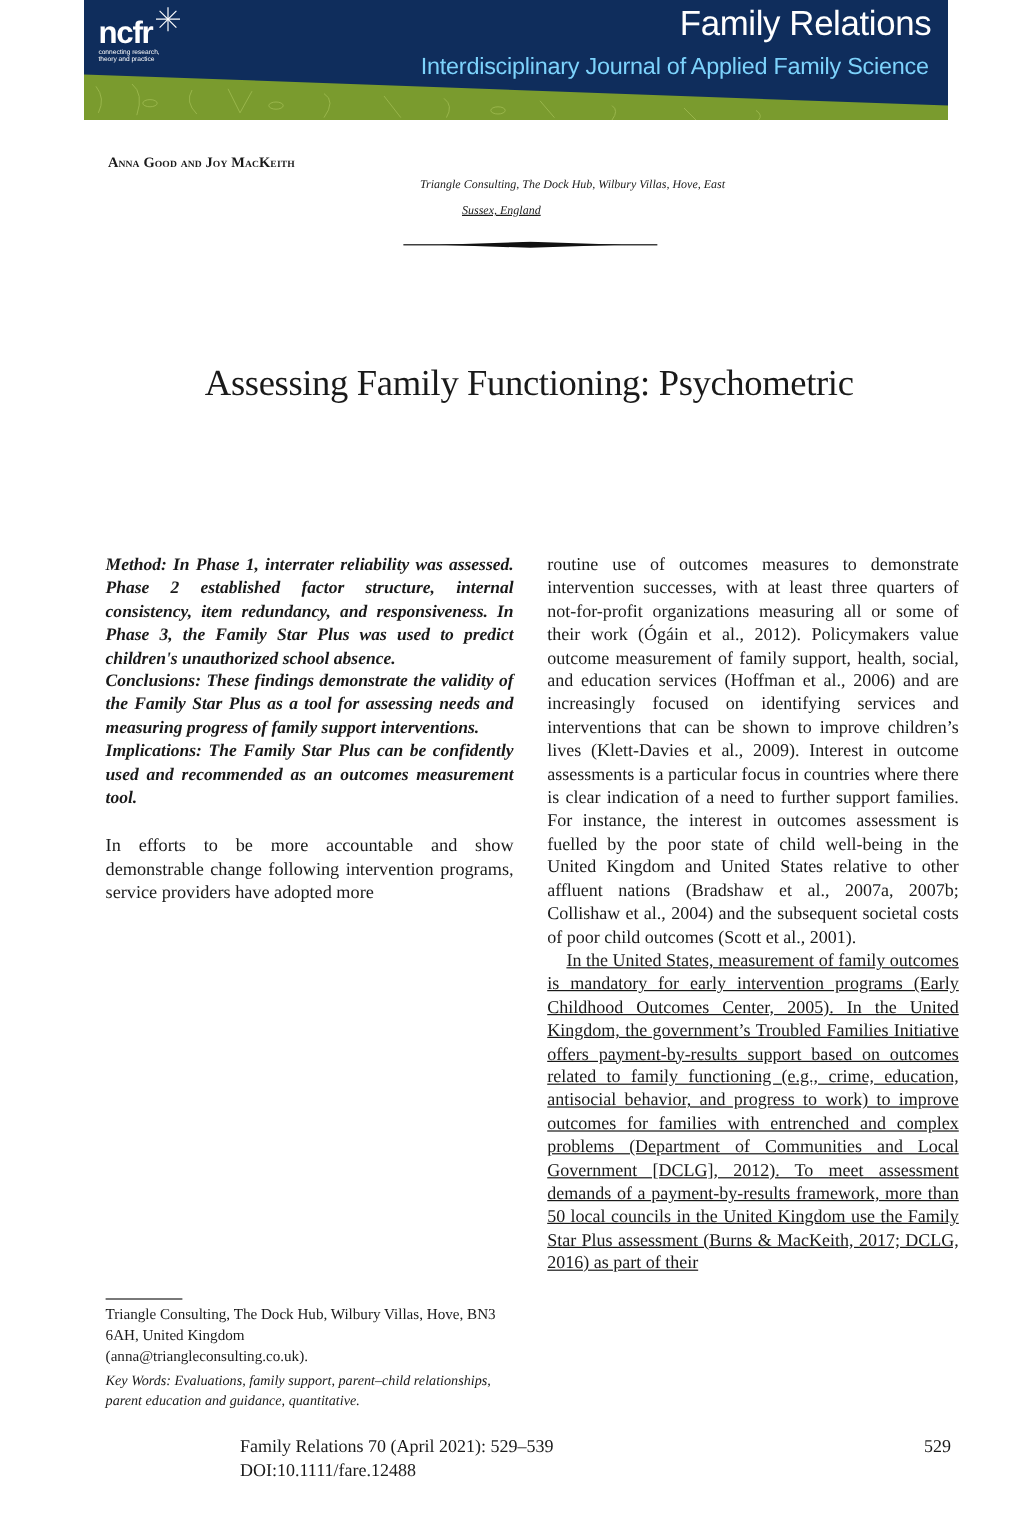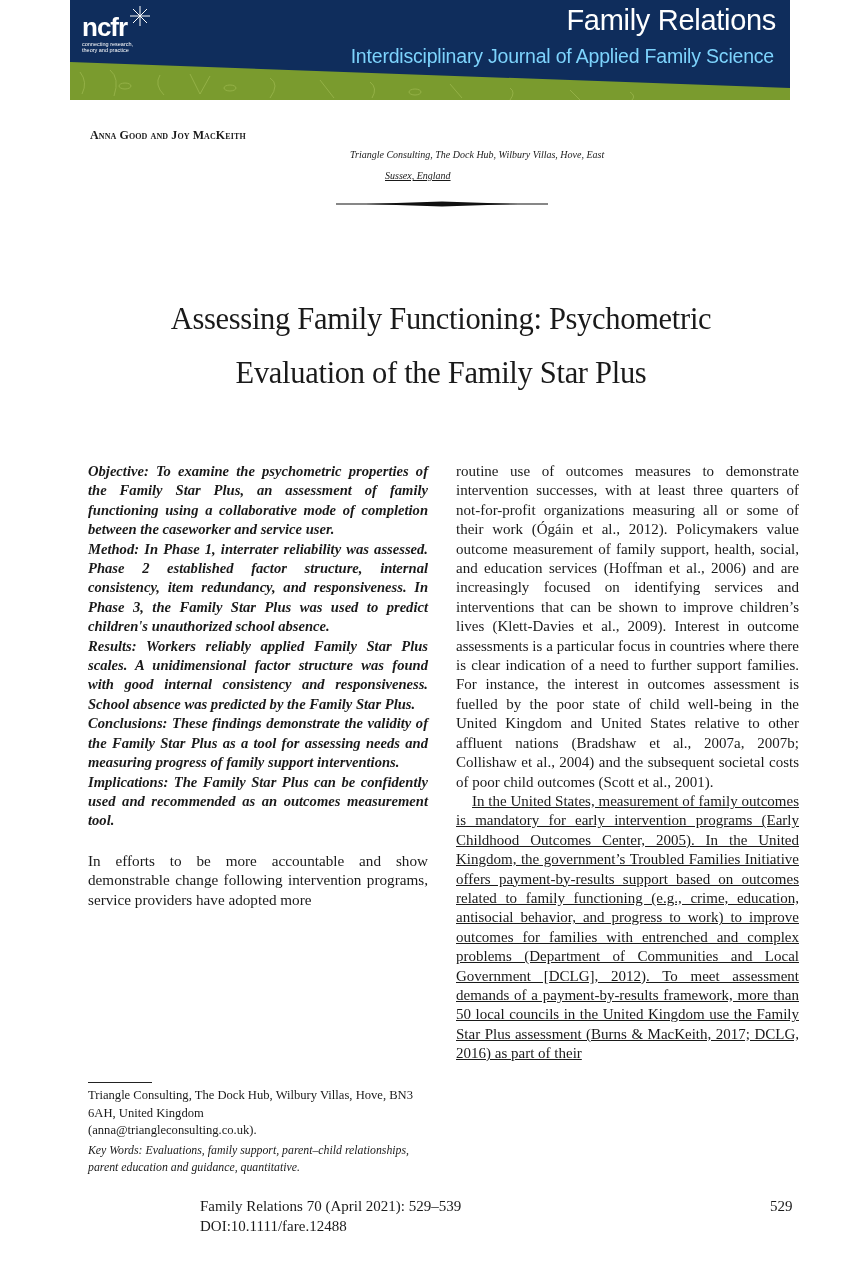--- a/index.html
+++ b/index.html
@@ -104,28 +104,25 @@
   <span class="l2">Sussex, England</span>
 </div>
 
 <svg class="ornament" viewBox="0 0 212 6" preserveAspectRatio="none">
   <rect x="0" y="2.5" width="212" height="1" fill="#111"></rect>
   <polygon points="30,3 106,0.5 182,3 106,5.5" fill="#111"></polygon>
 </svg>
 
 <h1 class="paper-title" style="margin:0;">
   <span>Assessing Family Functioning: Psychometric</span><br>
-  <span>Evaluation of the Family Star Plus</span>
 </h1>
 
 <div class="col col-left">
   <div class="abstract">
-    <p><span class="lbl">Objective:</span><span> To examine the psychometric properties of the Family Star Plus, an assessment of family functioning using a collaborative mode of completion between the caseworker and service user.</span></p>
     <p><span class="lbl">Method:</span><span> In Phase 1, interrater reliability was assessed. Phase 2 established factor structure, internal consistency, item redundancy, and responsiveness. In Phase 3, the Family Star Plus was used to predict children's unauthorized school absence.</span></p>
-    <p><span class="lbl">Results:</span><span> Workers reliably applied Family Star Plus scales. A unidimensional factor structure was found with good internal consistency and responsiveness. School absence was predicted by the Family Star Plus.</span></p>
     <p><span class="lbl">Conclusions:</span><span> These findings demonstrate the validity of the Family Star Plus as a tool for assessing needs and measuring progress of family support interventions.</span></p>
     <p><span class="lbl">Implications:</span><span> The Family Star Plus can be confidently used and recommended as an outcomes measurement tool.</span></p>
   </div>
   <div class="intro">
     <p>In efforts to be more accountable and show demonstrable change following intervention programs, service providers have adopted more</p>
   </div>
 </div>
 
 <div class="footnote">
   <div class="rule"></div>

